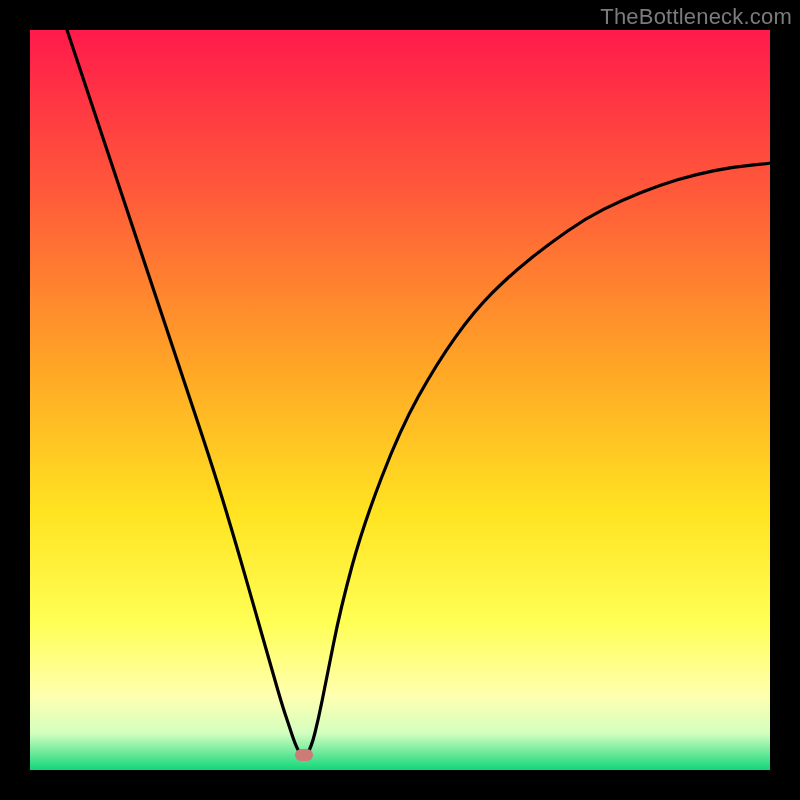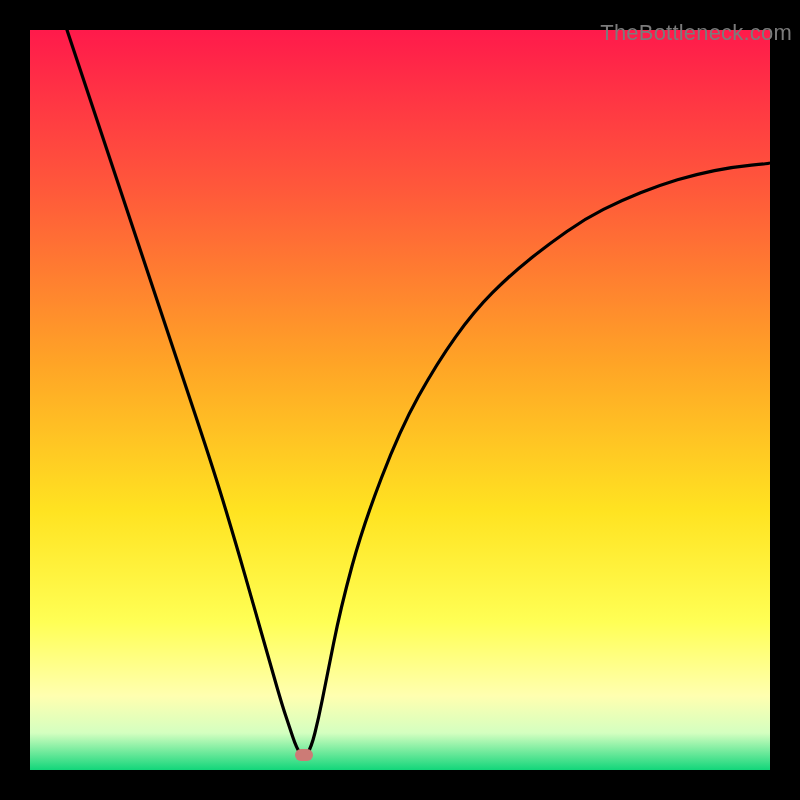--- a/index.html
+++ b/index.html
@@ -41,21 +41,21 @@
   .marker {
     position: absolute;
     width: 18px;
     height: 12px;
     border-radius: 6px;
     background: #cc7b76;
     transform: translate(-50%, -50%);
   }
   .watermark {
     position: absolute;
-    top: 20px;
+    top: 4px;
     right: 8px;
     font-family: Arial, Helvetica, sans-serif;
     font-size: 22px;
     color: #7b7b7b;
     letter-spacing: 0.2px;
     user-select: none;
   }
 </style>
 </head>
 <body>

